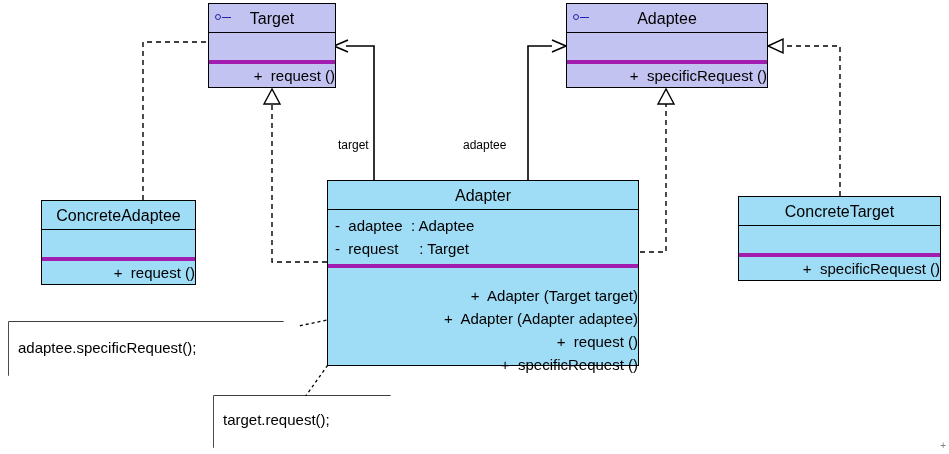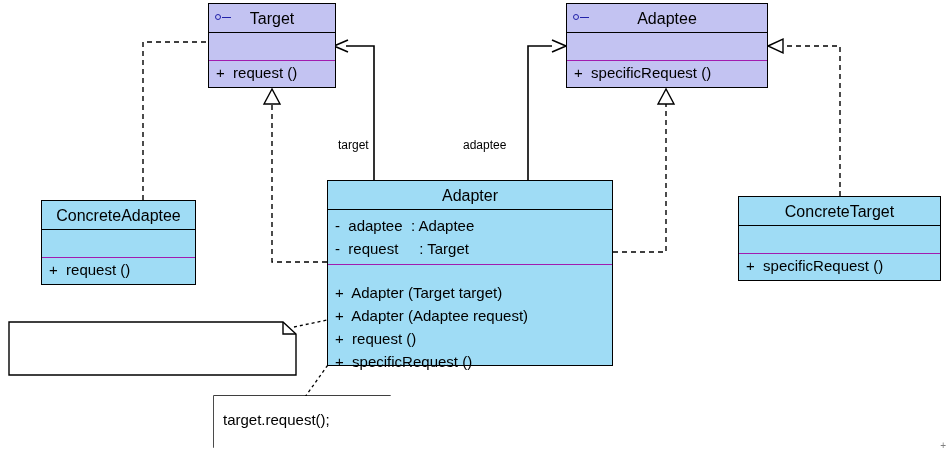--- a/index.html
+++ b/index.html
@@ -44,25 +44,25 @@
     height: 29px;
     line-height: 29px;
     text-align: center;
     font-size: 16px;
     border-bottom: 1px solid #000000;
     box-sizing: border-box;
     white-space: nowrap;
     overflow: hidden;
   }
   .uml-attrs {
-    border-bottom: 1px solid #a21caf;
+    border-bottom: 4px solid #a21caf;
     box-sizing: border-box;
     padding: 0;
   }
-  .uml-ops { box-sizing: border-box; }
+  .uml-ops { box-sizing: border-box; text-align: right; }
 
   .member {
     font-size: 15px;
     line-height: 23px;
     height: 23px;
     padding-left: 7px;
     white-space: pre;
     overflow: hidden;
   }
   .empty-compartment { height: 27px; }
@@ -208,31 +208,31 @@
       <span>Adaptee</span>
     </div>
     <div class="uml-attrs">
       <div class="empty-compartment"></div>
     </div>
     <div class="uml-ops">
       <div class="member">+  specificRequest ()</div>
     </div>
   </div>
 
-  <div class="uml-class concrete" style="left:327px; top:180px; width:286px; height:186px;">
+  <div class="uml-class concrete" style="left:327px; top:180px; width:312px; height:186px;">
     <div class="uml-name">
       <span>Adapter</span>
     </div>
     <div class="uml-attrs" style="padding:4px 0 4px 0;">
       <div class="member">-  adaptee  : Adaptee</div>
       <div class="member">-  request     : Target</div>
     </div>
     <div class="uml-ops" style="padding:4px 0 4px 0;margin-top:12px;">
       <div class="member">+  Adapter (Target target)</div>
-      <div class="member">+  Adapter (Adaptee request)</div>
+      <div class="member">+  Adapter (Adapter adaptee)</div>
       <div class="member">+  request ()</div>
       <div class="member">+  specificRequest ()</div>
     </div>
   </div>
 
   <div class="uml-class concrete" style="left:41px; top:200px; width:155px; height:85px;">
     <div class="uml-name">
       <span>ConcreteAdaptee</span>
     </div>
     <div class="uml-attrs">
@@ -251,20 +251,23 @@
       <div class="empty-compartment"></div>
     </div>
     <div class="uml-ops">
       <div class="member">+  specificRequest ()</div>
     </div>
   </div>
 
   <div class="edge-label" style="left:338px; top:138px;">target</div>
   <div class="edge-label" style="left:463px; top:138px;">adaptee</div>
 
+  <div class="uml-note" style="left:9px; top:322px; width:288px; height:54px;">
+    <span class="note-text" style="top:17px;">adaptee.specificRequest();</span>
+  </div>
 
   <div class="uml-note" style="left:214px; top:396px; width:189px; height:52px;">
     <span class="note-text" style="top:15px;">target.request();</span>
   </div>
 
   <div class="corner-mark">+</div>
 
 </div>
 
 </body></html>

